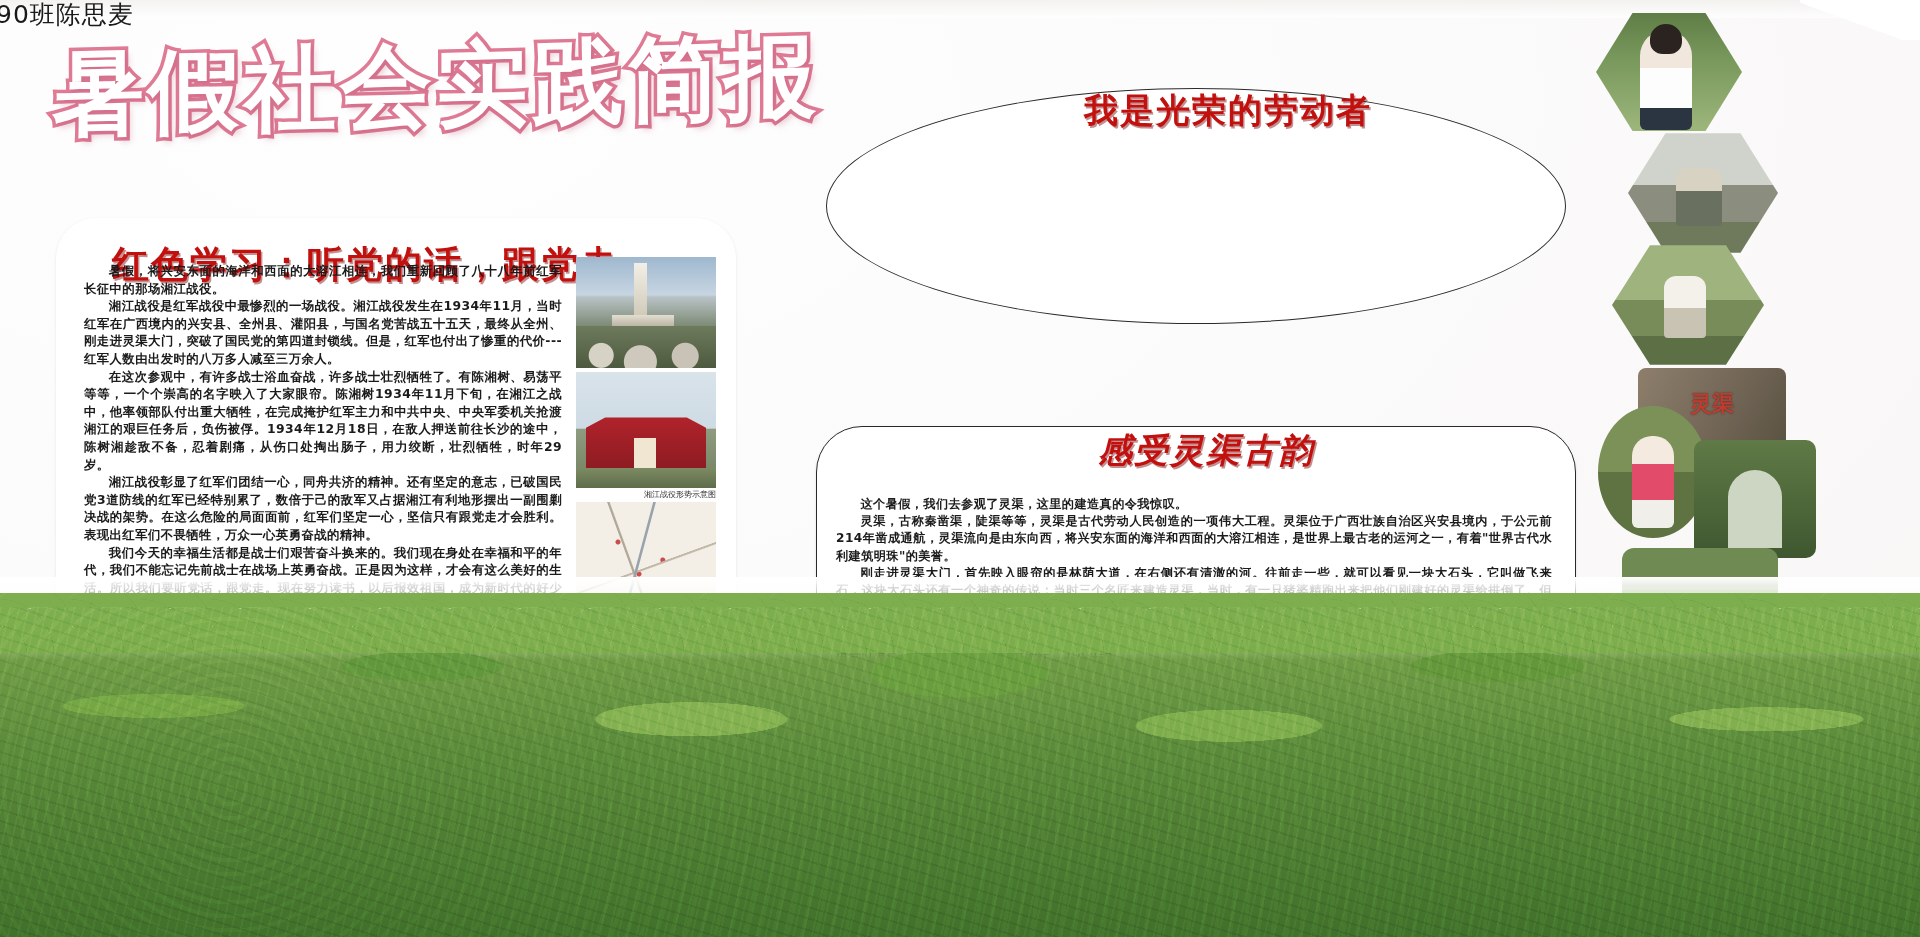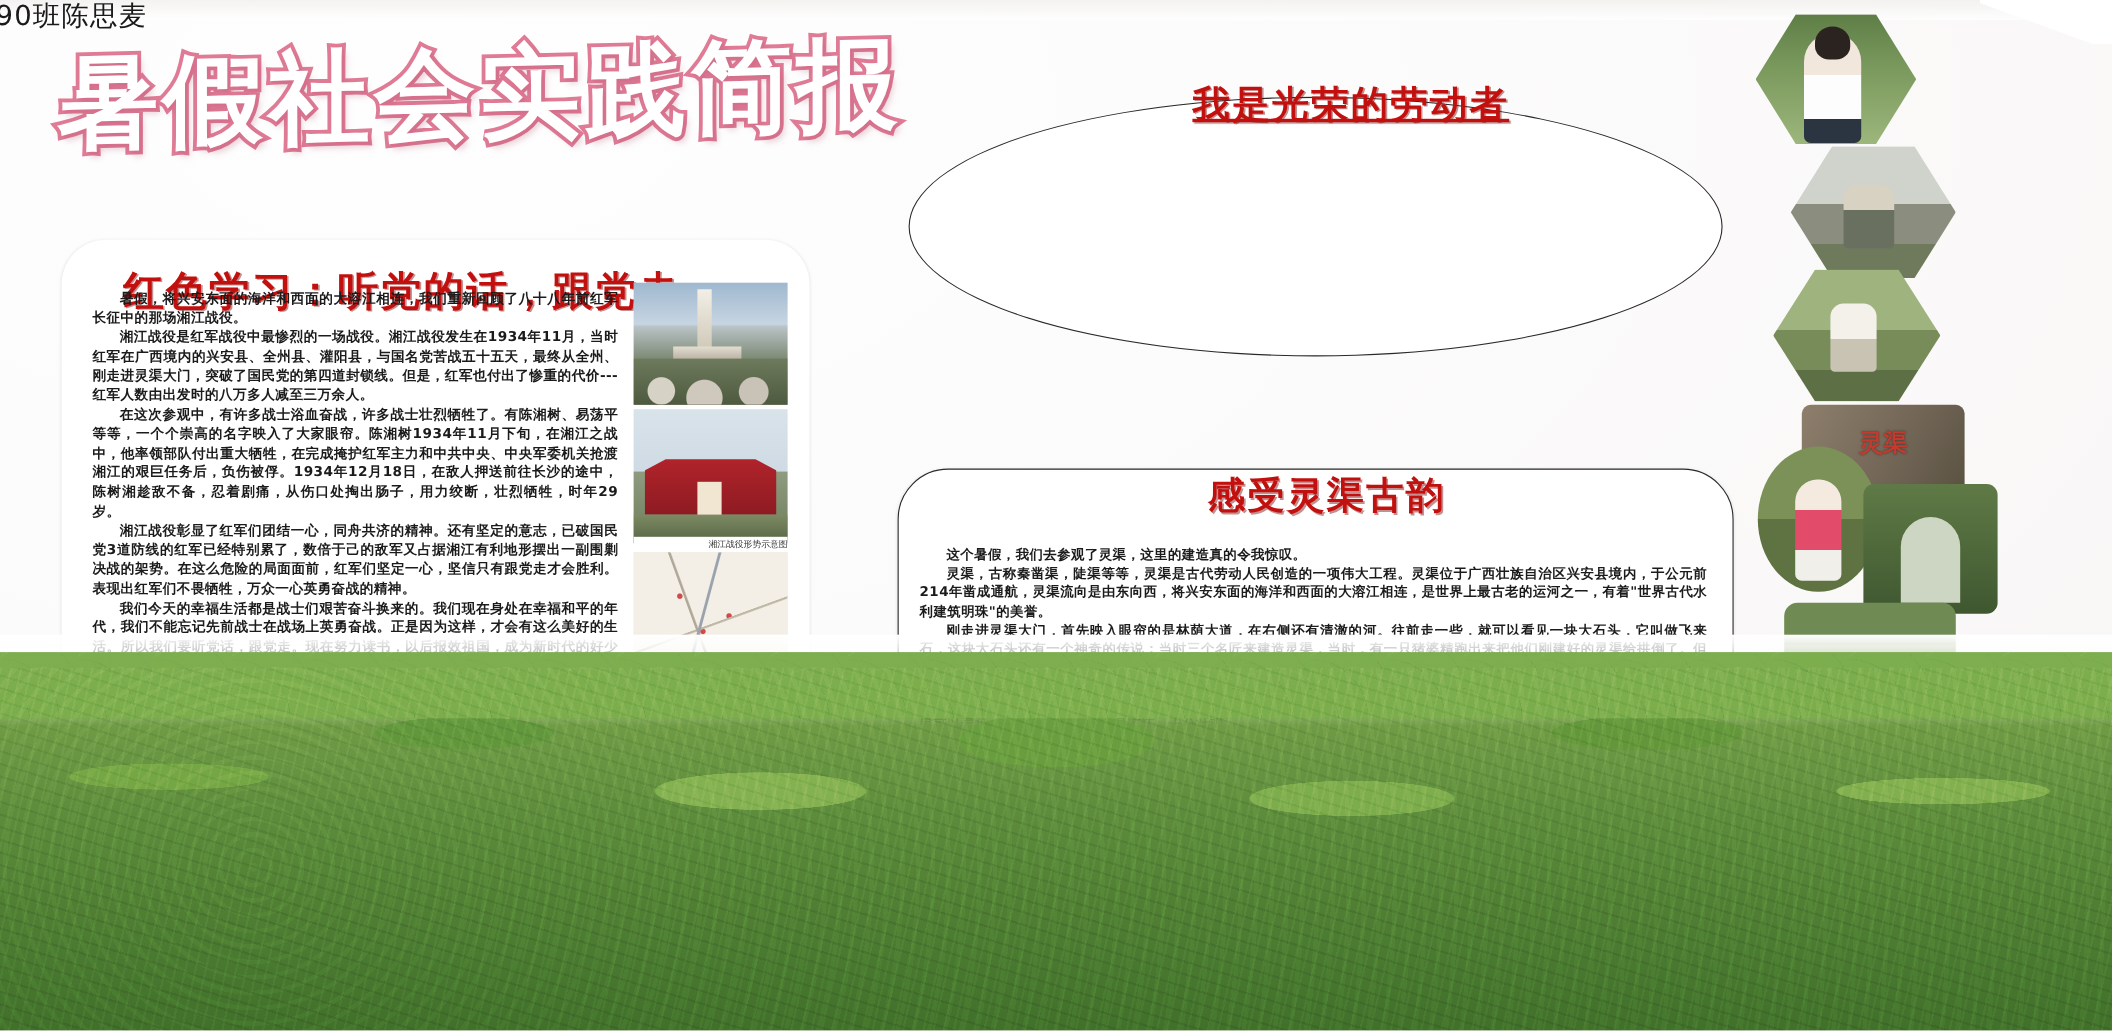--- a/index.html
+++ b/index.html
@@ -167,23 +167,22 @@
 
   
   #card-oval{
     position:absolute;
     left:826px; top:88px; width:740px; height:236px;
     background:#ffffff;
     border:1.6px solid #2a2a2a;
     border-radius:50% / 50%;
   }
   #head-right1{
-    position:absolute; left:1084px; top:72px;
+    position:absolute; left:1084px; top:88px;
     font-size:34px;
-    text-decoration:underline;
   }
   #text-right1{
     left:846px; top:140px; width:700px;
     font-size:12.3px; line-height:17.4px;
   }
 
   
   .hex{
     position:absolute;
     clip-path: polygon(25% 4%, 75% 4%, 100% 50%, 75% 96%, 25% 96%, 0% 50%);
@@ -224,20 +223,21 @@
   
   #card-right2{
     left:816px; top:426px; width:760px; height:222px;
     border-radius:46px;
     border:1.4px solid #2a2a2a;
     background:#ffffff;
   }
   #head-right2{
     position:absolute; left:1098px; top:428px;
     font-size:34px;
+    font-style:italic;
   }
   #text-right2{
     left:836px; top:496px; width:716px;
     font-size:12.2px; line-height:17.2px;
   }
 
   
   #ph-stone{
     left:1638px; top:368px; width:148px; height:96px;
     border-radius:8px;

